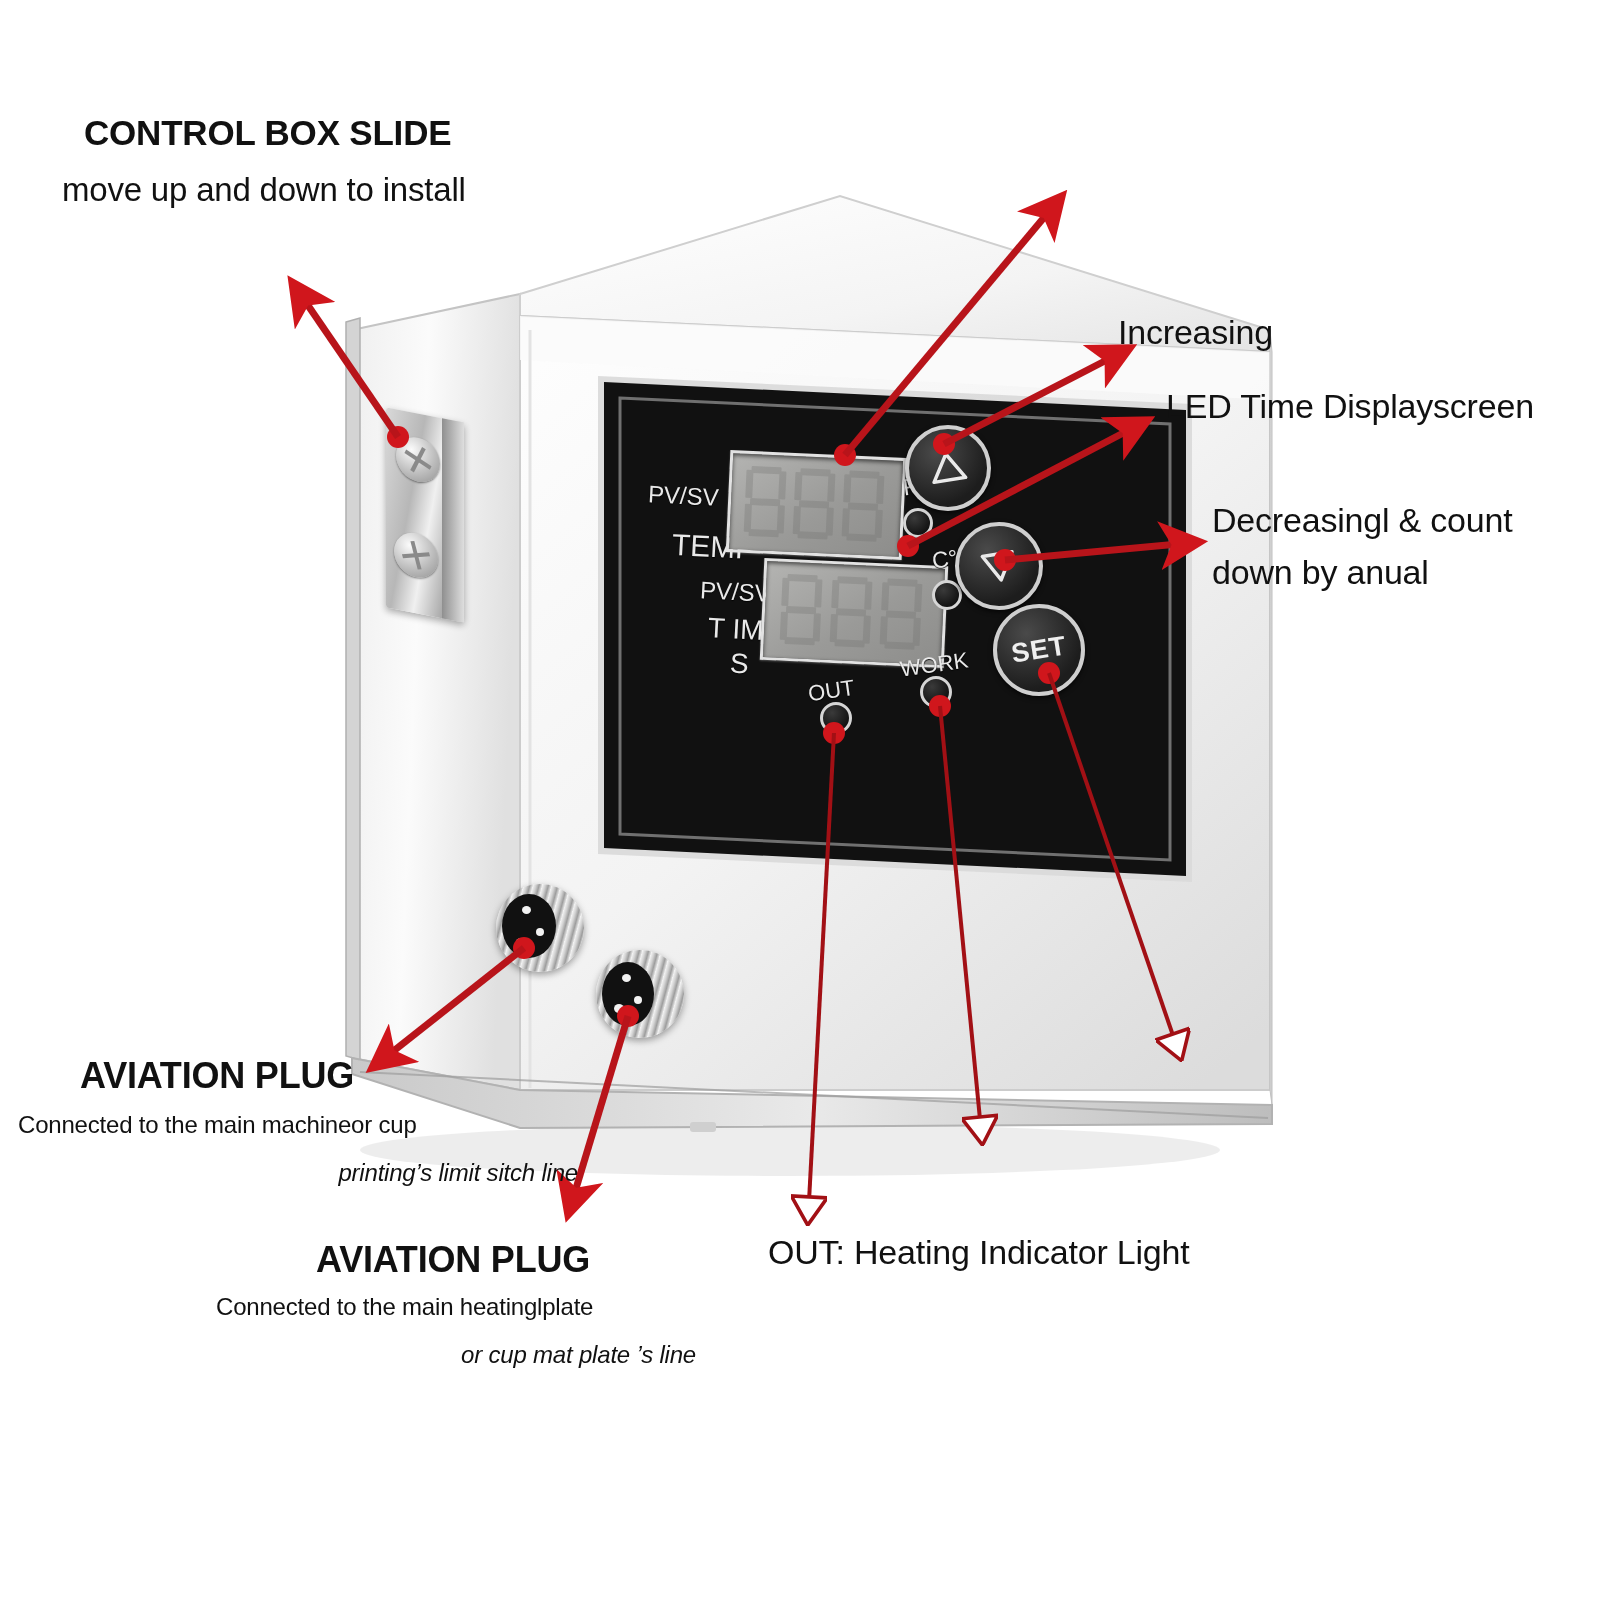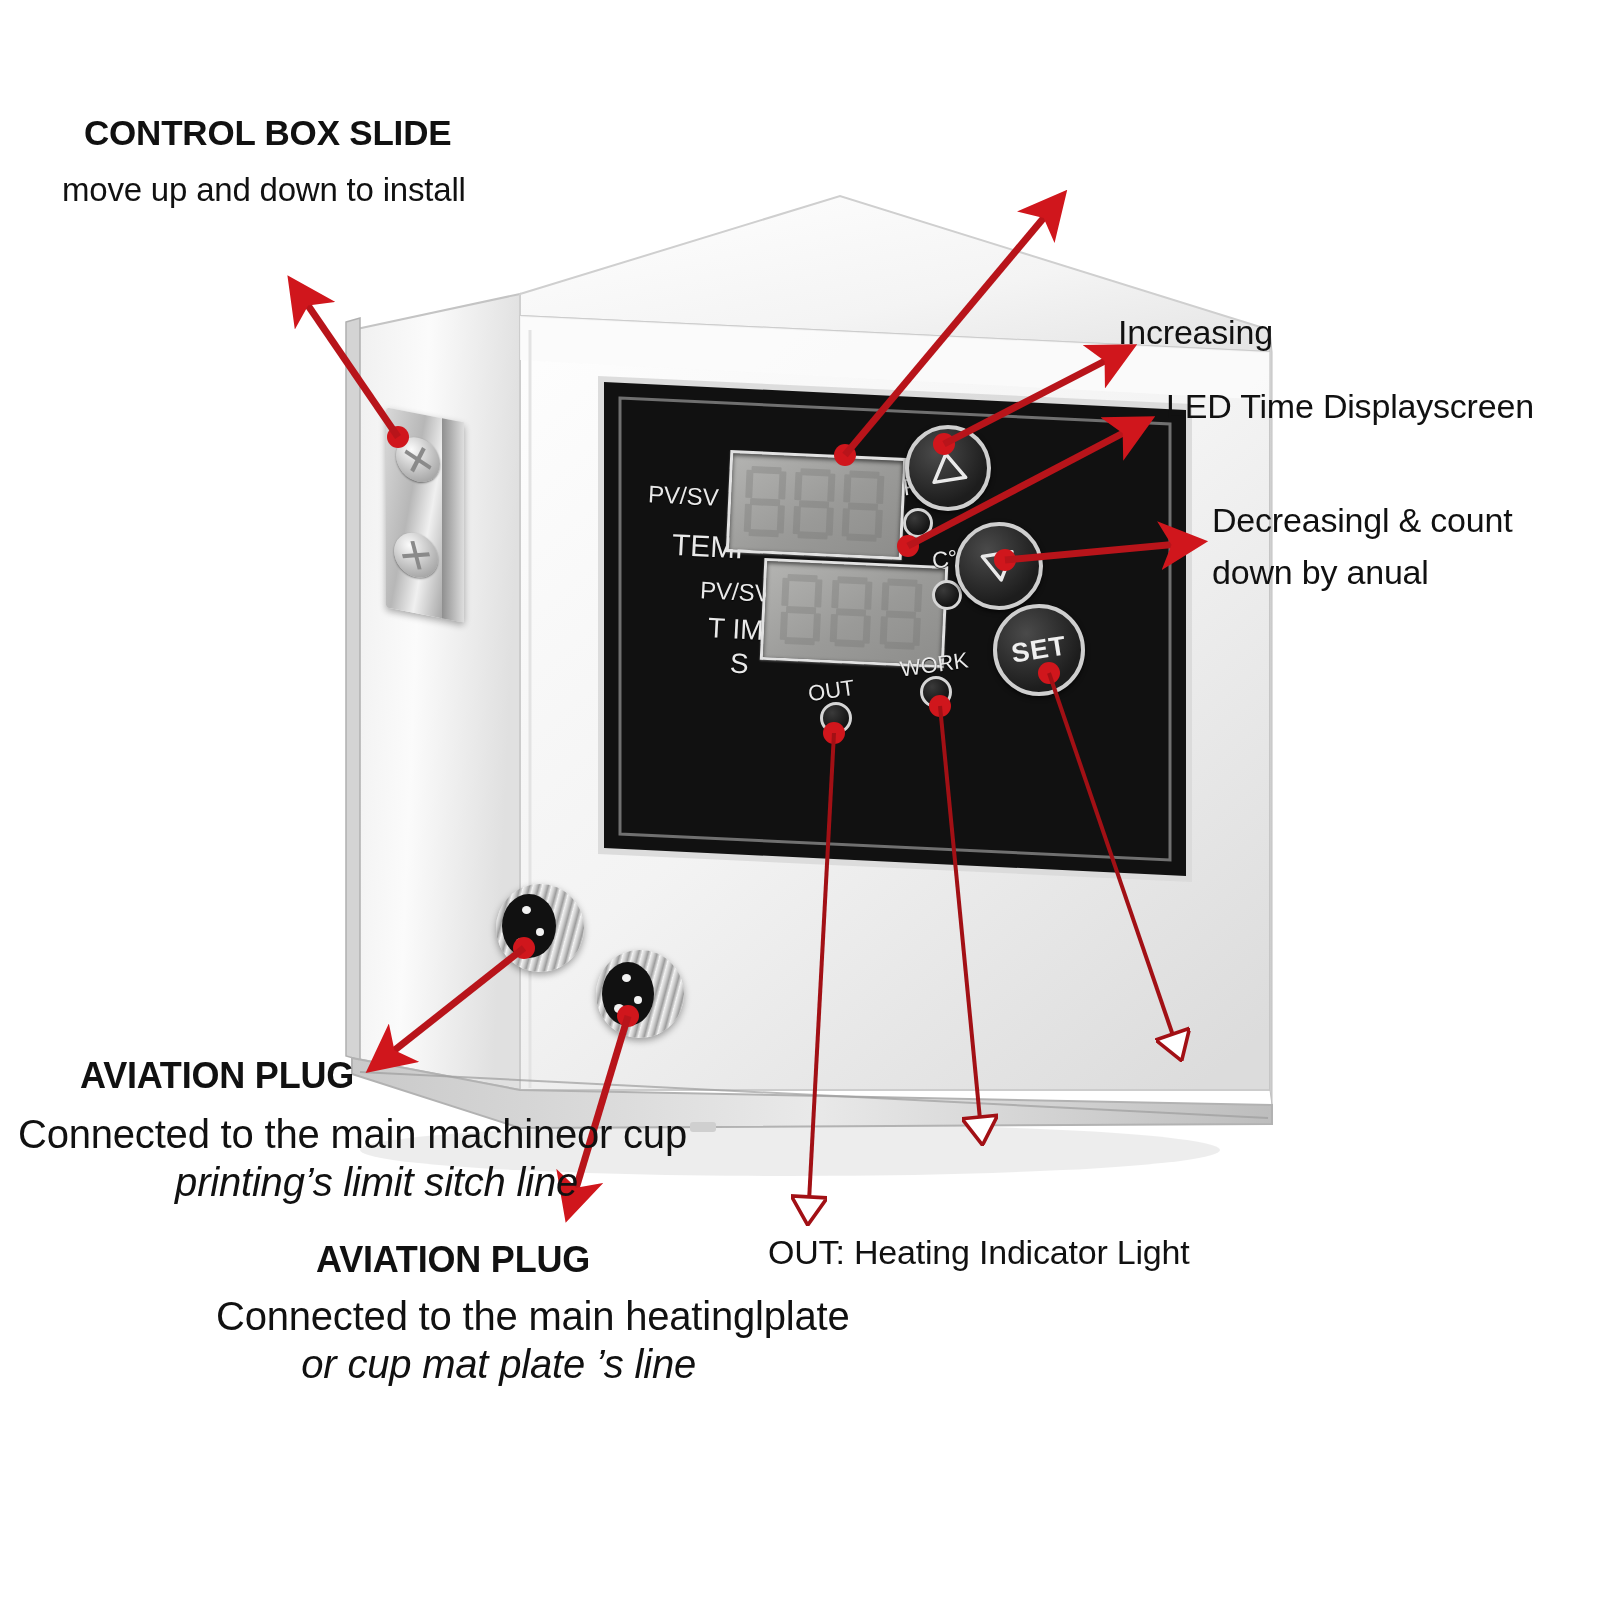--- a/index.html
+++ b/index.html
@@ -8,21 +8,21 @@
        font-family:"Liberation Sans","DejaVu Sans",sans-serif;color:#111;}
 
   #stage{position:absolute;left:0;top:0;width:1600px;height:1600px;}
 
   
   .anno{position:absolute;line-height:1.22;white-space:pre;letter-spacing:-0.2px;}
   .anno.t-head{font-weight:700;font-size:35px;}
   .anno.t-sub{font-weight:400;font-size:33px;}
   .anno.t-plain{font-weight:400;font-size:34px;}
   .anno.t-cap{font-weight:700;font-size:36px;}
-  .anno.t-capsub{font-weight:400;font-size:40px;}
+  .anno.t-capsub{font-weight:400;font-size:24px;}
   .center{text-align:right;font-style:italic;}
 
   
   #arrows{position:absolute;left:0;top:0;width:1600px;height:1600px;pointer-events:none;}
 
   
   #device{position:absolute;left:0;top:0;width:1600px;height:1600px;}
 
   .dev-svg{position:absolute;left:0;top:0;}
 

